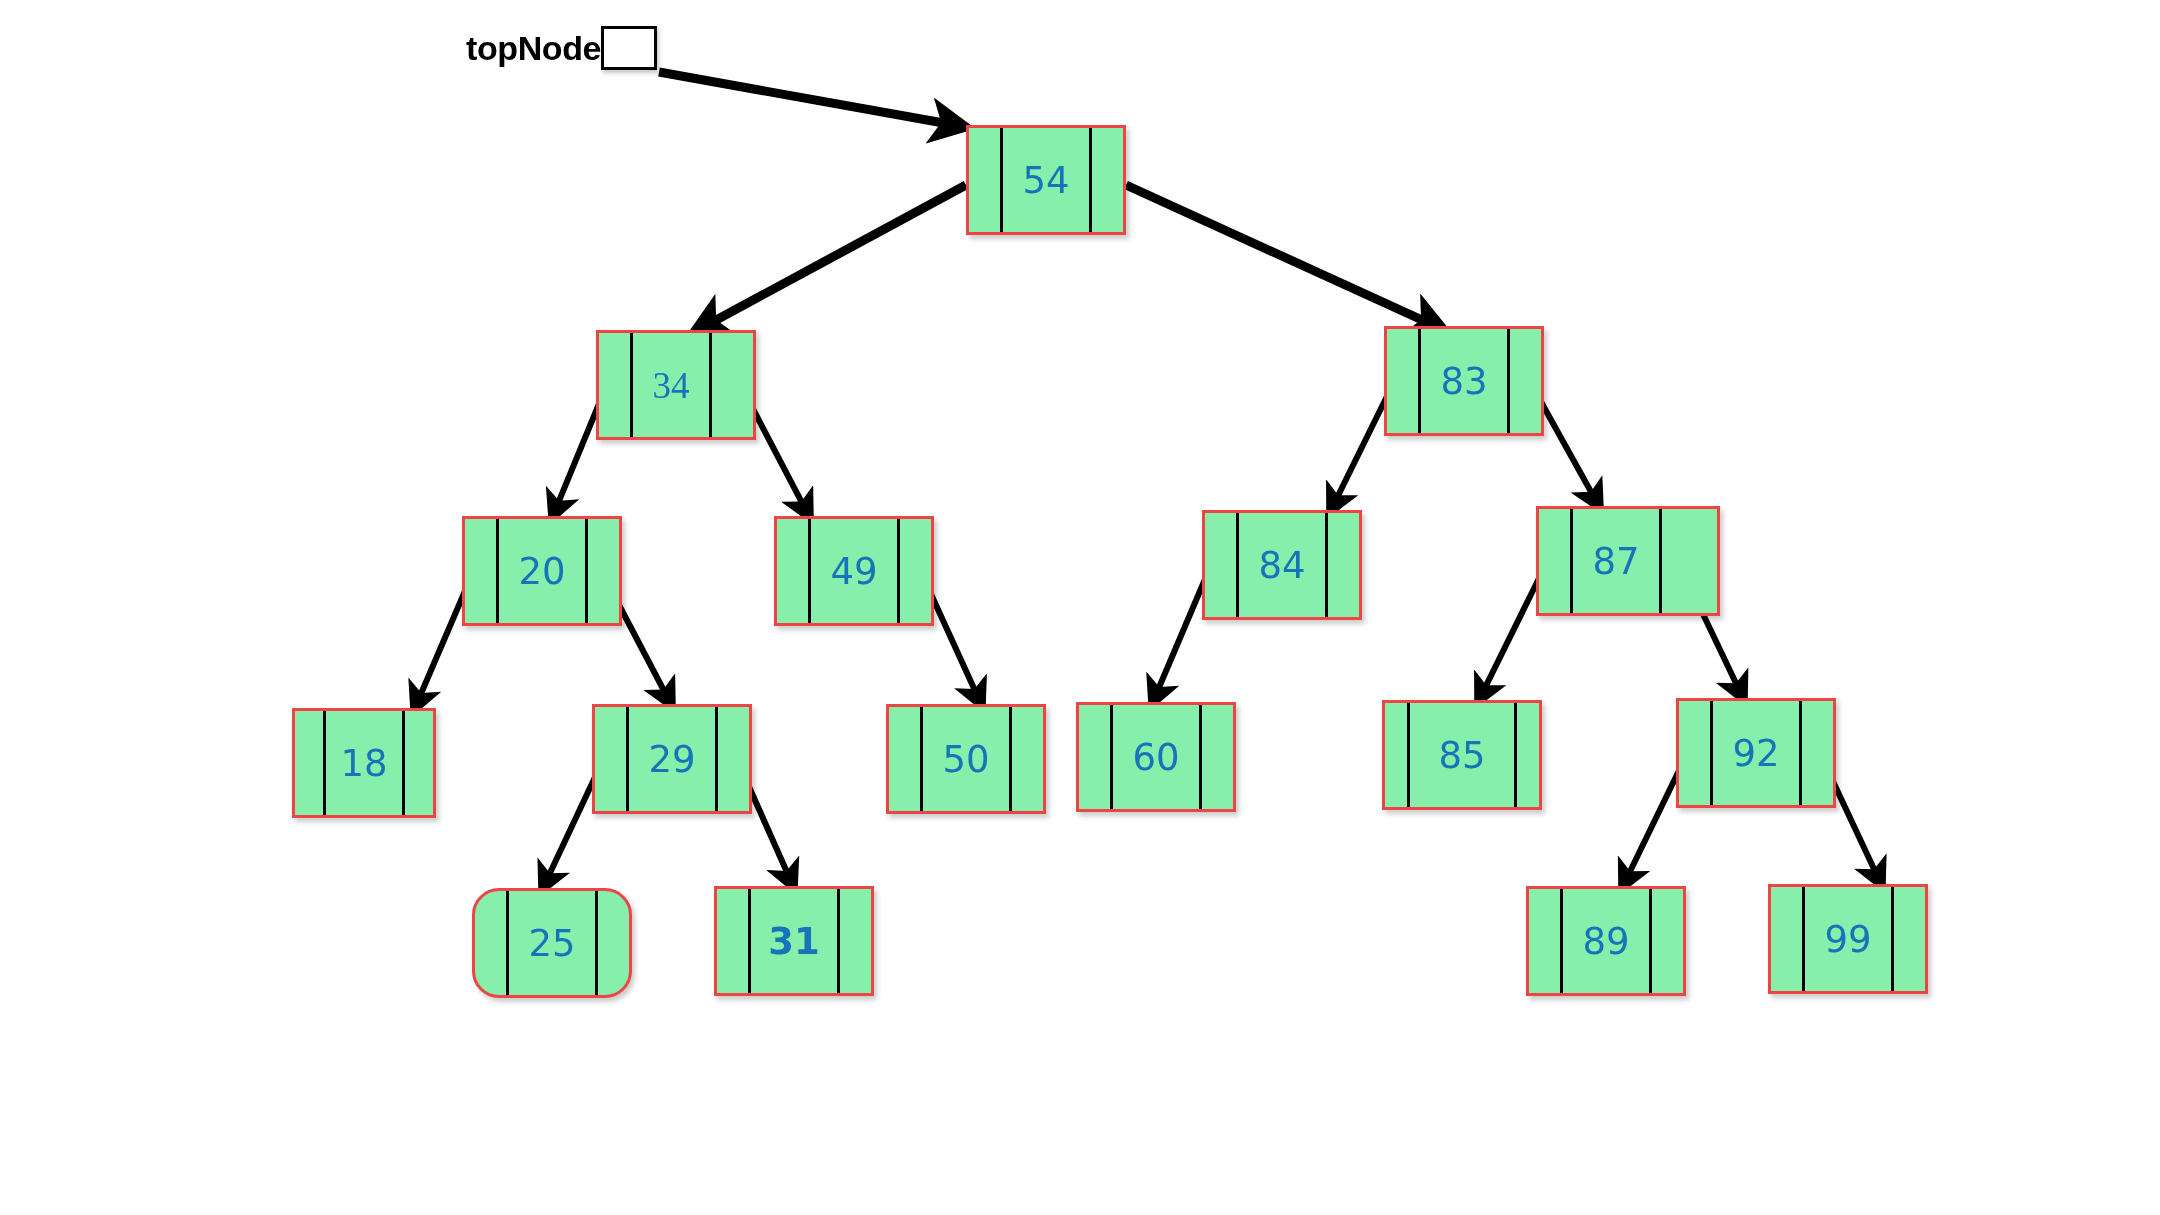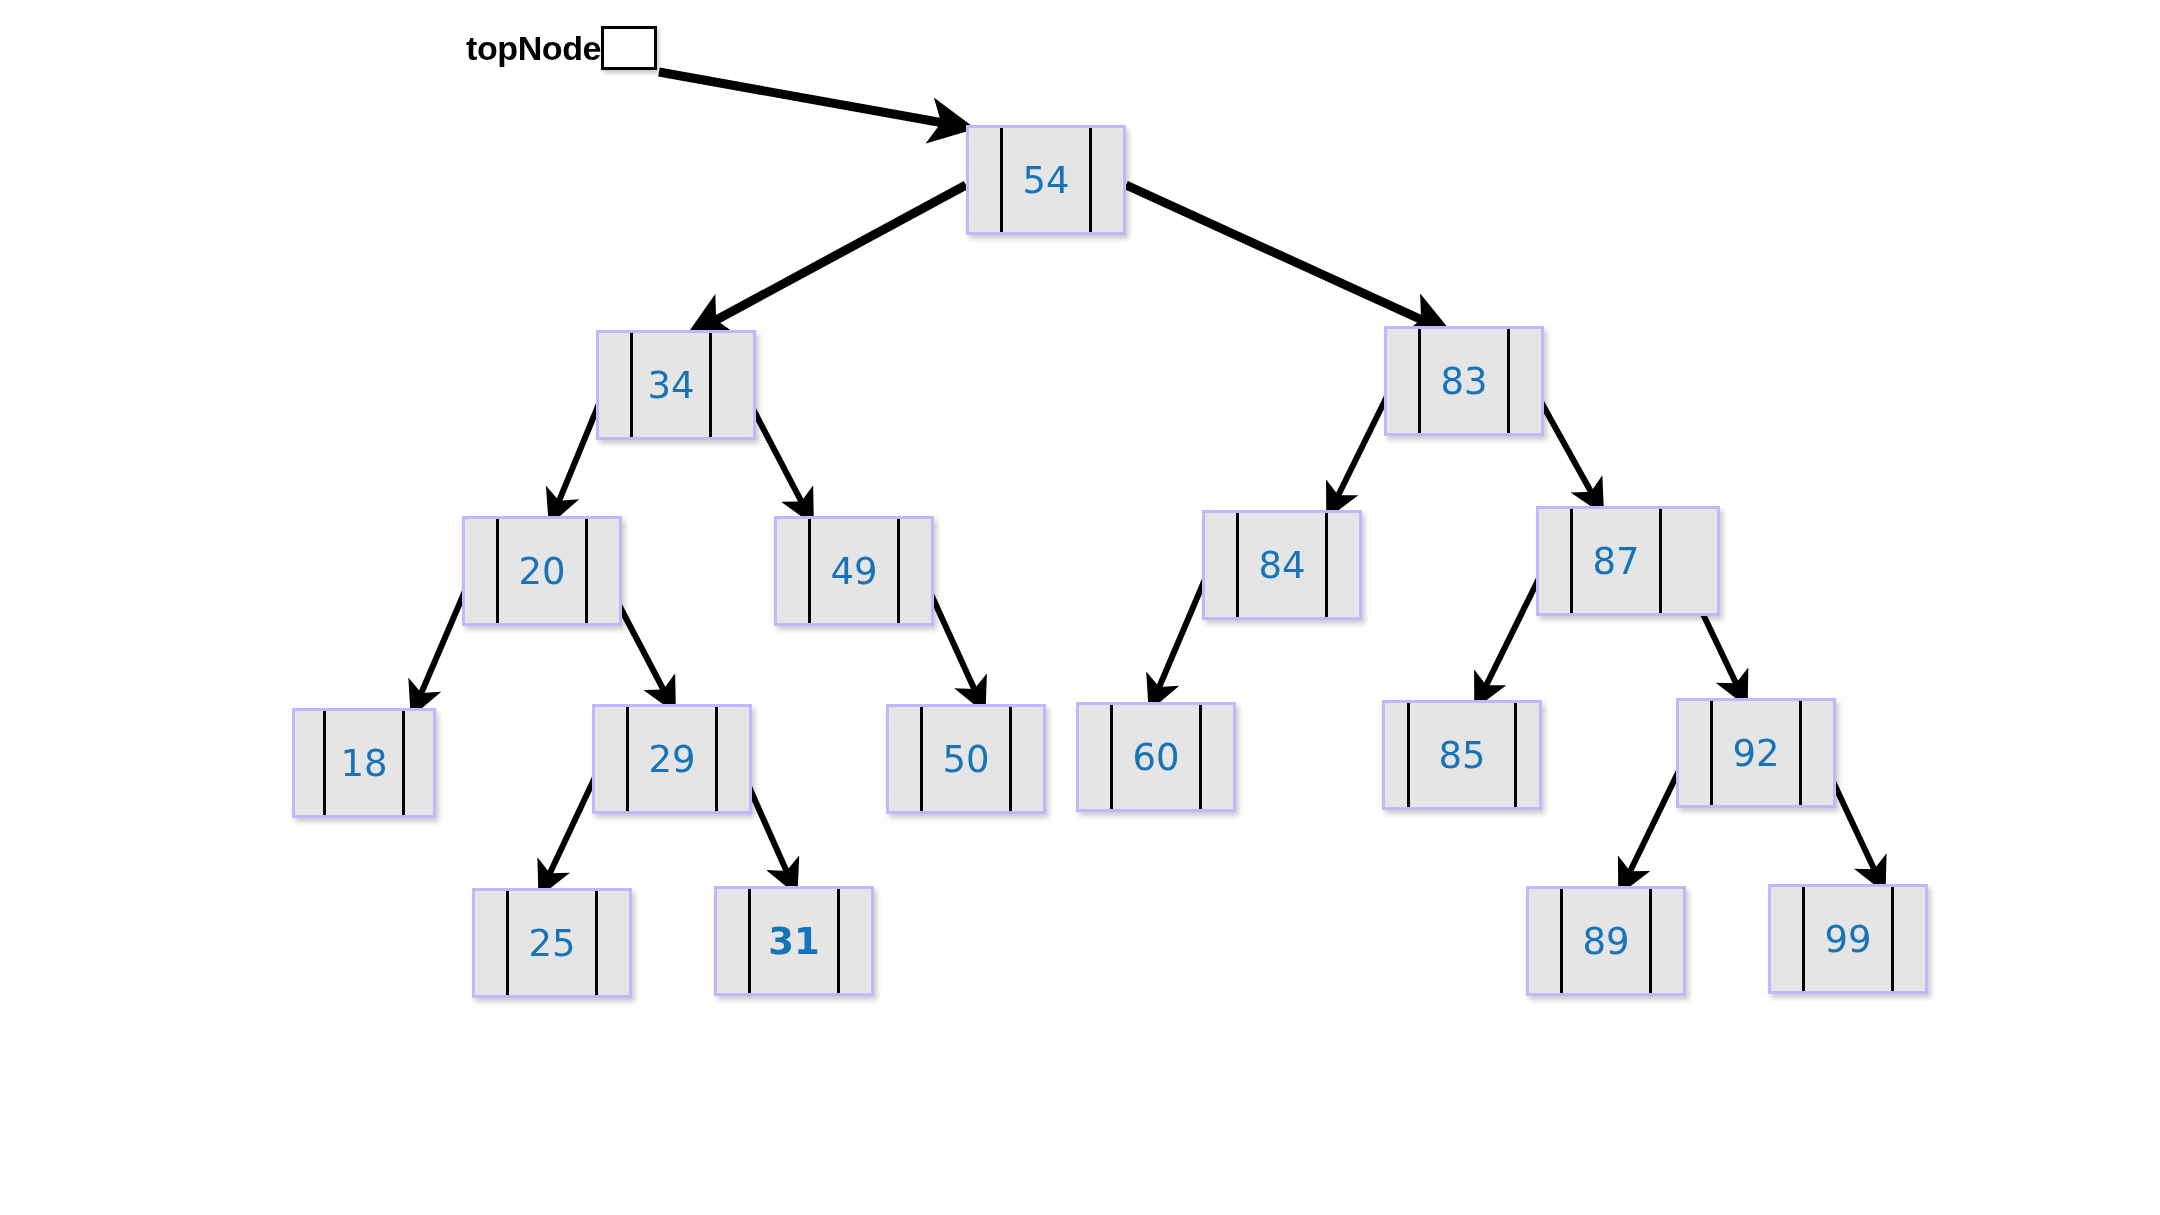--- a/index.html
+++ b/index.html
@@ -43,22 +43,22 @@
     border: 3px solid #000000;
     background: #ffffff;
     box-sizing: border-box;
     box-shadow: 2px 3px 4px rgba(0,0,0,0.22);
   }
   
   .node {
     position: absolute;
     display: flex;
     box-sizing: border-box;
-    border: 3px solid #c4b5fd;
-    background: #e5e5e5;
+    border: 3px solid #ef4444;
+    background: #86efac;
     box-shadow: 3px 4px 5px rgba(0,0,0,0.20);
   }
   .cell-ptr {
     box-sizing: border-box;
     height: 100%;
   }
   .cell-ptr.left  { border-right: 3px solid #000000; }
   .cell-ptr.right { border-left: 3px solid #000000; }
   .cell-data {
     box-sizing: border-box;
@@ -114,21 +114,21 @@
   </div>
 
   <div id="node-layer">
       <div class="node" style="left: 966px; top: 125px; width: 160px; height: 110px;">
         <div class="cell-ptr left" style="width: 34px;"></div>
         <div class="cell-data" style="width: 86px;">54</div>
         <div class="cell-ptr right" style="width: 34px;"></div>
       </div>
       <div class="node" style="left: 596px; top: 330px; width: 160px; height: 110px;">
         <div class="cell-ptr left" style="width: 34px;"></div>
-        <div class="cell-data" style="width: 76px;">34</div>
+        <div class="cell-data" style="width: 76px; font-family: Liberation Serif, serif;">34</div>
         <div class="cell-ptr right" style="width: 34px;"></div>
       </div>
       <div class="node" style="left: 1384px; top: 326px; width: 160px; height: 110px;">
         <div class="cell-ptr left" style="width: 34px;"></div>
         <div class="cell-data" style="width: 86px;">83</div>
         <div class="cell-ptr right" style="width: 34px;"></div>
       </div>
       <div class="node" style="left: 462px; top: 516px; width: 160px; height: 110px;">
         <div class="cell-ptr left" style="width: 34px;"></div>
         <div class="cell-data" style="width: 86px;">20</div>
@@ -172,21 +172,21 @@
       <div class="node" style="left: 1382px; top: 700px; width: 160px; height: 110px; gap: 22px;">
         <div class="cell-ptr left" style="width: 34px;"></div>
         <div class="cell-data" style="width: 86px;">85</div>
         <div class="cell-ptr right" style="width: 34px;"></div>
       </div>
       <div class="node" style="left: 1676px; top: 698px; width: 160px; height: 110px;">
         <div class="cell-ptr left" style="width: 34px;"></div>
         <div class="cell-data" style="width: 86px;">92</div>
         <div class="cell-ptr right" style="width: 34px;"></div>
       </div>
-      <div class="node" style="left: 472px; top: 888px; width: 160px; height: 110px;">
+      <div class="node" style="left: 472px; top: 888px; width: 160px; height: 110px; border-radius: 27px;">
         <div class="cell-ptr left" style="width: 34px;"></div>
         <div class="cell-data" style="width: 86px;">25</div>
         <div class="cell-ptr right" style="width: 34px;"></div>
       </div>
       <div class="node" style="left: 714px; top: 886px; width: 160px; height: 110px;">
         <div class="cell-ptr left" style="width: 34px;"></div>
         <div class="cell-data" style="width: 86px; font-weight: bold;">31</div>
         <div class="cell-ptr right" style="width: 34px;"></div>
       </div>
       <div class="node" style="left: 1526px; top: 886px; width: 160px; height: 110px;">

